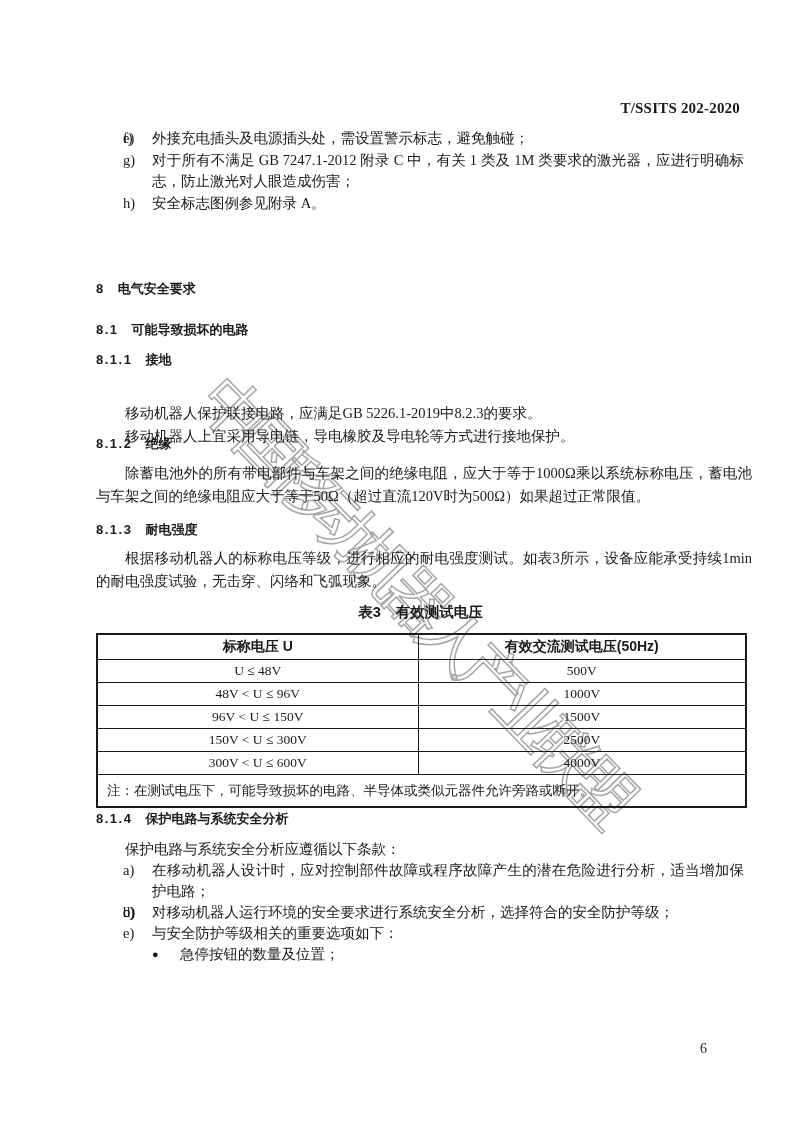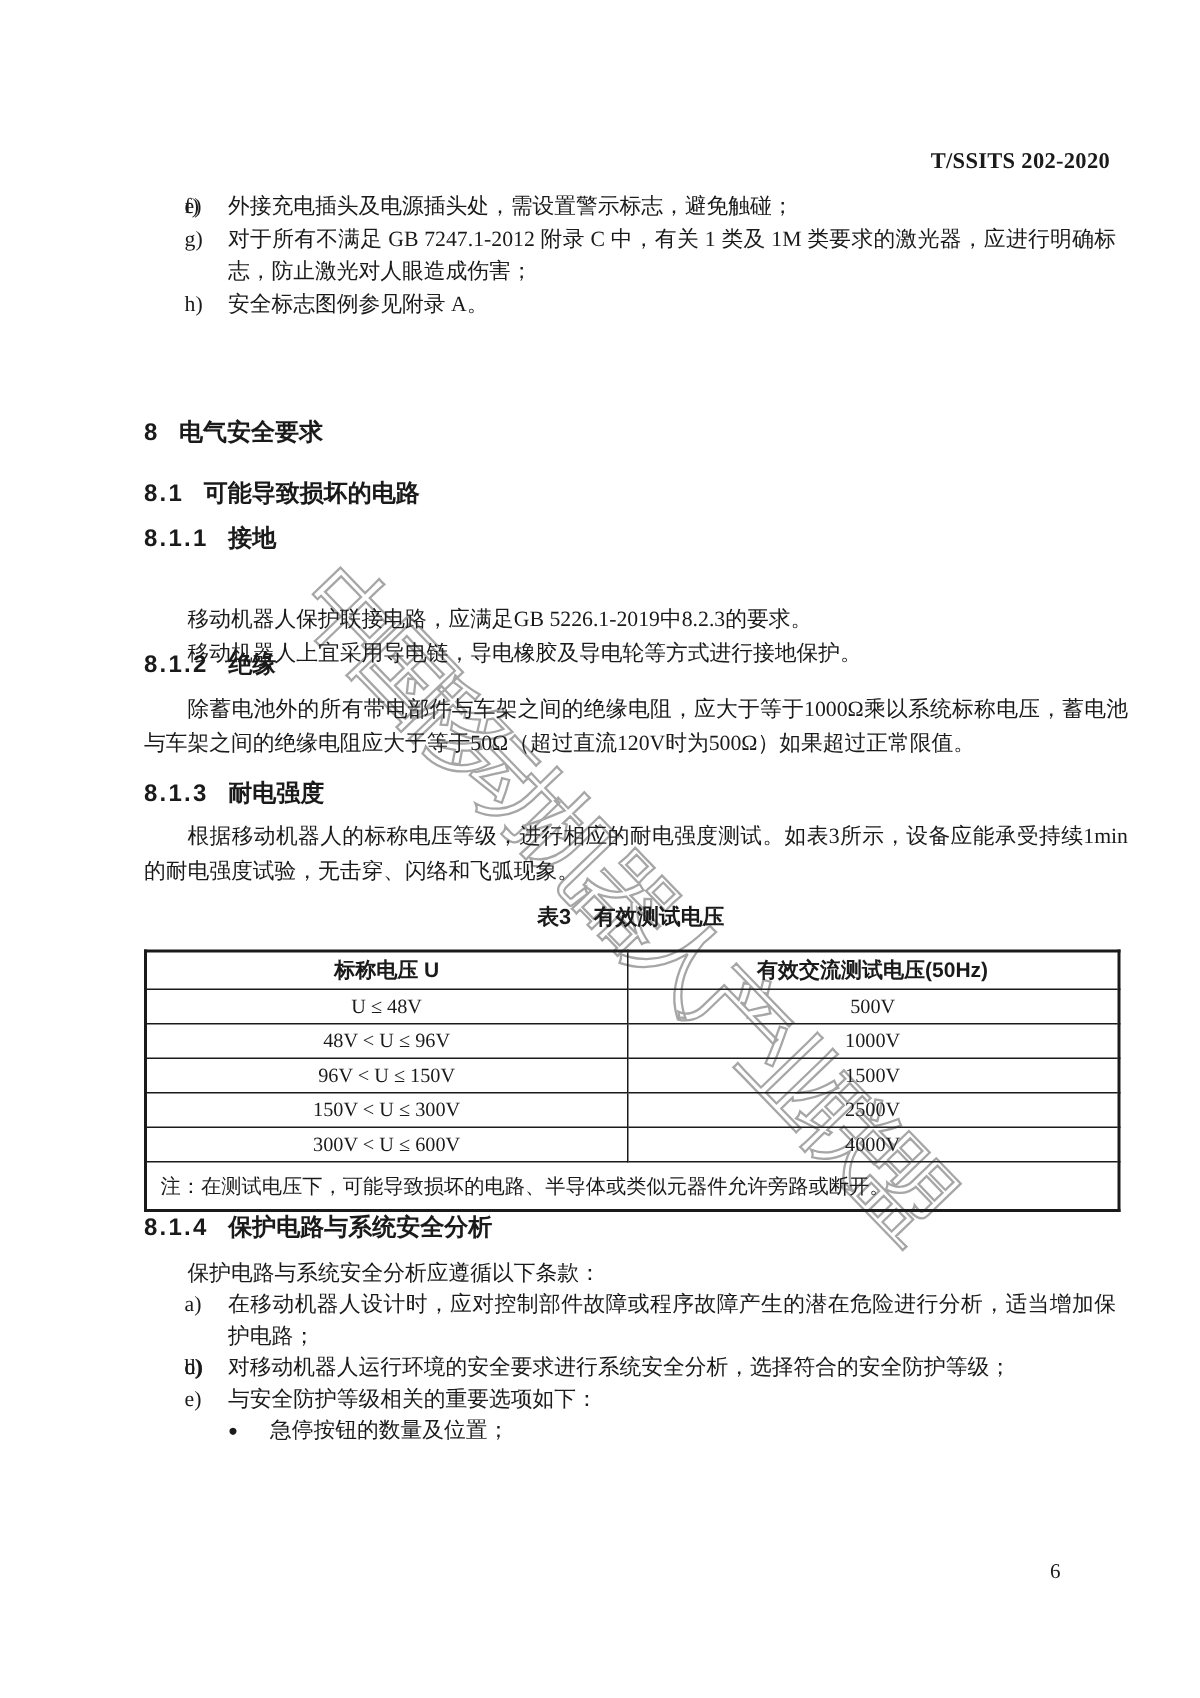--- a/index.html
+++ b/index.html
@@ -44,21 +44,21 @@
   .llist-bot { top: 860px; line-height: 21px; }
   .li { position: relative; padding-left: 56px; text-align: justify; }
   .li .lab { position: absolute; left: 27px; top: 0; }
   .li-bullet { padding-left: 84px; }
   .li-bullet .blt { position: absolute; left: 56px; top: 0; font-size: 11px; }
   
   .hd {
     left: 96px;
     font-family: "Liberation Sans", "DejaVu Sans", sans-serif;
     font-weight: bold;
-    font-size: 16px; line-height: 20px;
+    font-size: 13px; line-height: 20px;
     white-space: nowrap;
   }
   .hd .h-num { letter-spacing: 1.5px; margin-right: 13px; }
   .hd-8   { top: 279px; }
   .hd-81  { top: 320px; }
   .hd-811 { top: 350px; }
   .hd-812 { top: 434px; }
   .hd-813 { top: 520px; }
   .hd-814 { top: 809px; }
   

